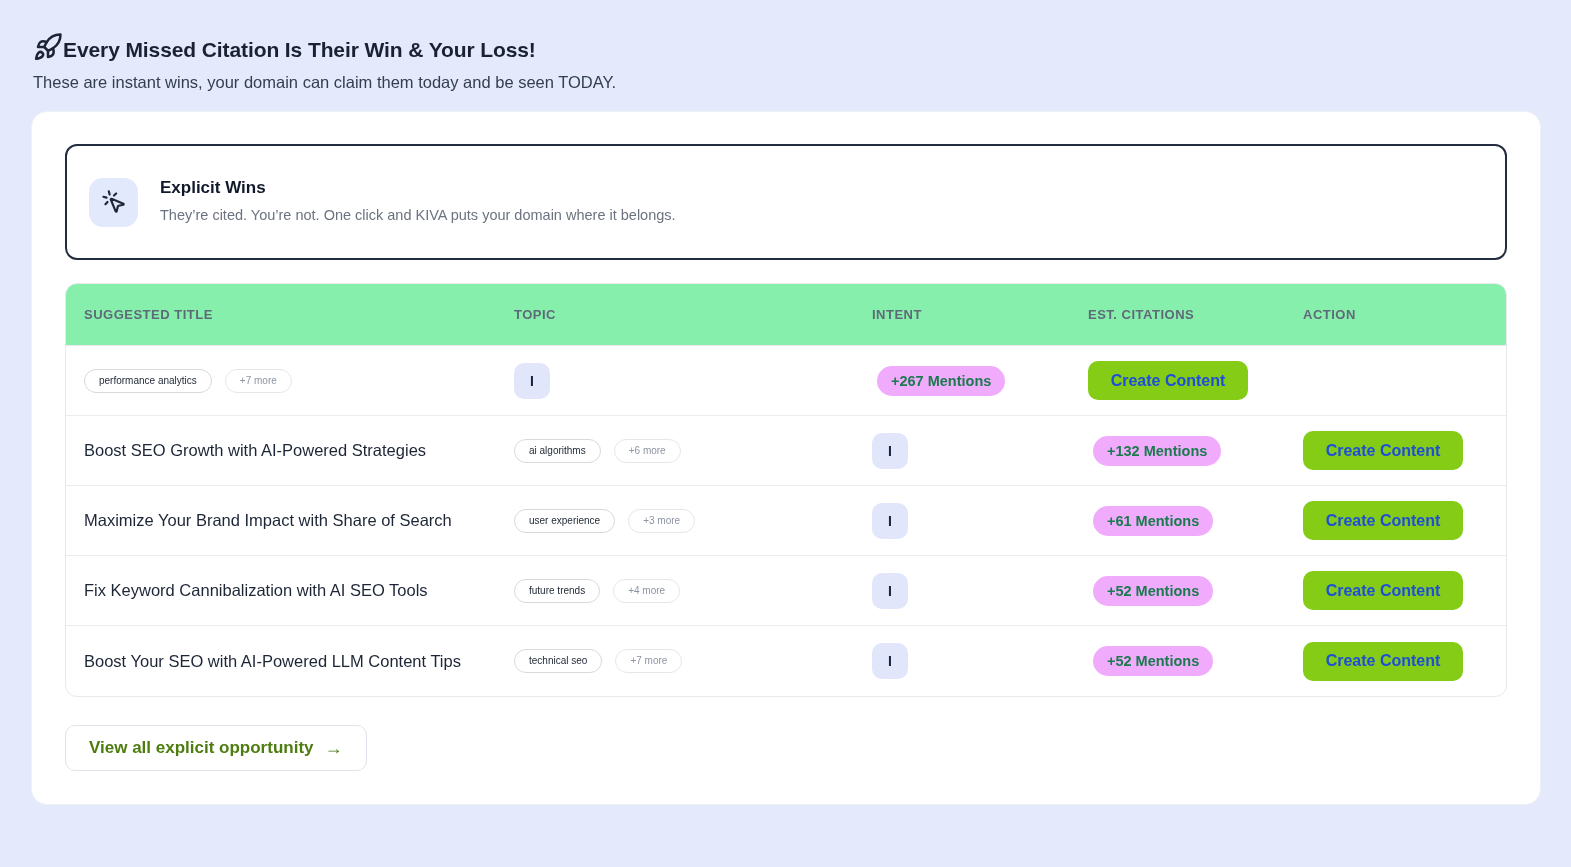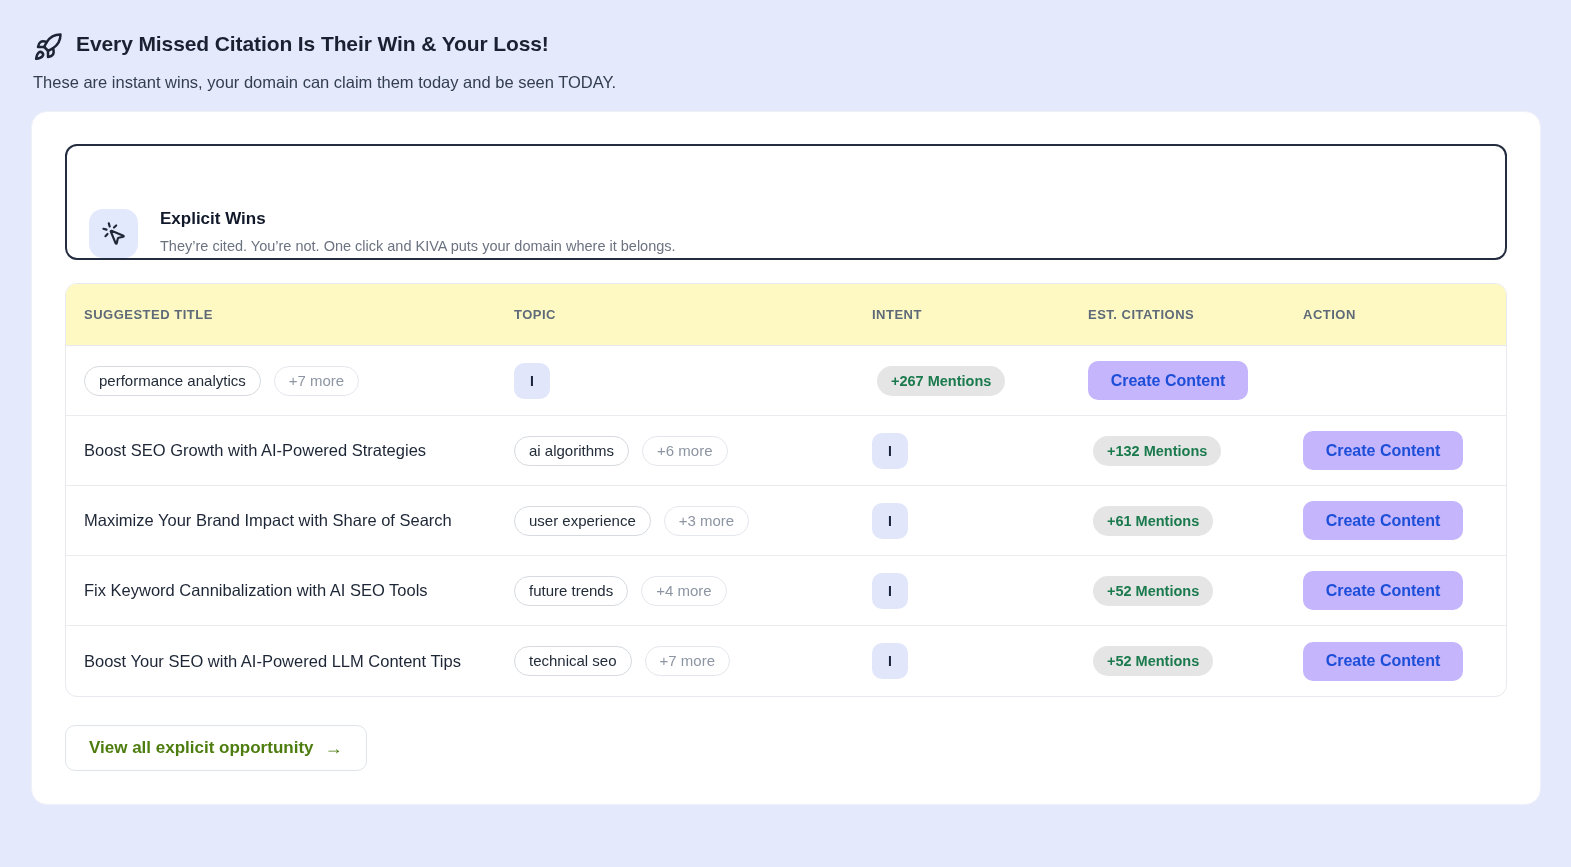--- a/index.html
+++ b/index.html
@@ -5,21 +5,21 @@
   * { box-sizing: border-box; margin: 0; padding: 0; }
   html, body {
     width: 1571px; height: 867px;
     background: #e4e9fc;
     font-family: "Liberation Sans", sans-serif;
     color: #1f2937;
     overflow: hidden;
   }
   
   .page-header { padding: 32px 36px 0 33px; }
-  .header-title-row { display: flex; align-items: flex-start; gap: 13px; }
+  .header-title-row { display: flex; align-items: flex-end; }
   .rocket-wrap { width: 30px; height: 30px; color: #1d2534; flex-shrink: 0; display:flex; align-items:center; justify-content:center; }
   .page-title { font-size: 21px; font-weight: 700; color: #1a2232; letter-spacing: -0.1px; }
   .page-subtitle { margin-top: 11px; font-size: 16.5px; color: #333e50; }
 
   
   .panel {
     margin: 19px 30px 0 31px;
     background: #ffffff;
     border: 1px solid #eef1f8;
     border-radius: 16px;
@@ -29,70 +29,70 @@
   
   .cards { display: flex; gap: 22px; }
   .card {
     flex: 1;
     display: flex; align-items: center; gap: 22px;
     height: 116px;
     padding: 0 22px;
     border-radius: 12px;
     background: #fff;
   }
-  .card.explicit { border: 2px solid #242d3f; align-items: flex-end; }
+  .card.explicit { border: 2px solid #242d3f; }
   .card.implicit { border: 1px solid #e3e6ec; }
   .card-icon {
     width: 49px; height: 49px; border-radius: 14px;
     display: flex; align-items: center; justify-content: center;
     flex-shrink: 0;
   }
   .card.explicit .card-icon { background: #e3e9fc; color: #1f2736; }
   .card.implicit .card-icon { background: #eceef2; color: #6b7482; }
   .card-title { font-size: 17px; font-weight: 700; color: #101829; margin-bottom: 7px; }
   .card-desc { font-size: 14.5px; color: #6b7280; line-height: 1.5; }
   .card.implicit .card-desc { max-width: 572px; }
 
   
   .opps-table { margin-top: 23px; border: 1px solid #e7e9ee; border-radius: 12px; overflow: hidden; background: #fff; }
   .thead, .trow {
     display: grid;
     grid-template-columns: 430px 358px 216px 215px 1fr;
     align-items: center;
     padding-left: 18px;
   }
-  .thead { background: #fef9c3; height: 62px; border-bottom: 1px solid #e7e9ee; }
+  .thead { background: #86efac; height: 62px; border-bottom: 1px solid #e7e9ee; }
   .th { font-size: 13px; font-weight: 700; color: #5f6a79; letter-spacing: 0.5px; }
   .trow { min-height: 70px; padding-top: 13px; padding-bottom: 13px; border-bottom: 1px solid #eaecf0; }
   .trow:last-child { border-bottom: none; }
   .row-title { font-size: 16.5px; color: #1d2636; line-height: 1.6; padding-right: 40px; max-width: 430px; }
   .topic-cell { display: flex; align-items: center; gap: 13px; }
   .pill {
     display: inline-block; white-space: nowrap;
     border: 1px solid #d6dade; border-radius: 999px;
     padding: 5px 14px 6px;
-    font-size: 15px; font-weight: 500; color: #232c39; background: #fff;
+    font-size: 10px; font-weight: 500; color: #232c39; background: #fff;
   }
   .pill.more { border-color: #e4e7ec; color: #8d95a3; font-weight: 400; }
   .intent-badge {
     width: 36px; height: 36px; border-radius: 10px;
     background: #e1e6fb; color: #19223b;
     display: flex; align-items: center; justify-content: center;
     font-size: 14px; font-weight: 600;
   }
   .mentions-badge {
     display: inline-block;
-    background: #e5e5e5; color: #1a7a4d;
+    background: #f0abfc; color: #1a7a4d;
     font-size: 14.5px; font-weight: 600;
     padding: 7px 14px; border-radius: 999px;
   }
   .citations-cell { padding-left: 5px; }
   .create-btn {
     width: 160px; height: 39px;
-    background: #c4b5fd; color: #1d4ed8;
+    background: #84cc16; color: #1d4ed8;
     border: none; border-radius: 10px;
     font-family: "Liberation Sans", sans-serif;
     font-size: 16px; font-weight: 600;
     cursor: pointer;
   }
 
   
   .view-all-btn {
     margin-top: 28px;
     display: inline-flex; align-items: center; gap: 11px;

